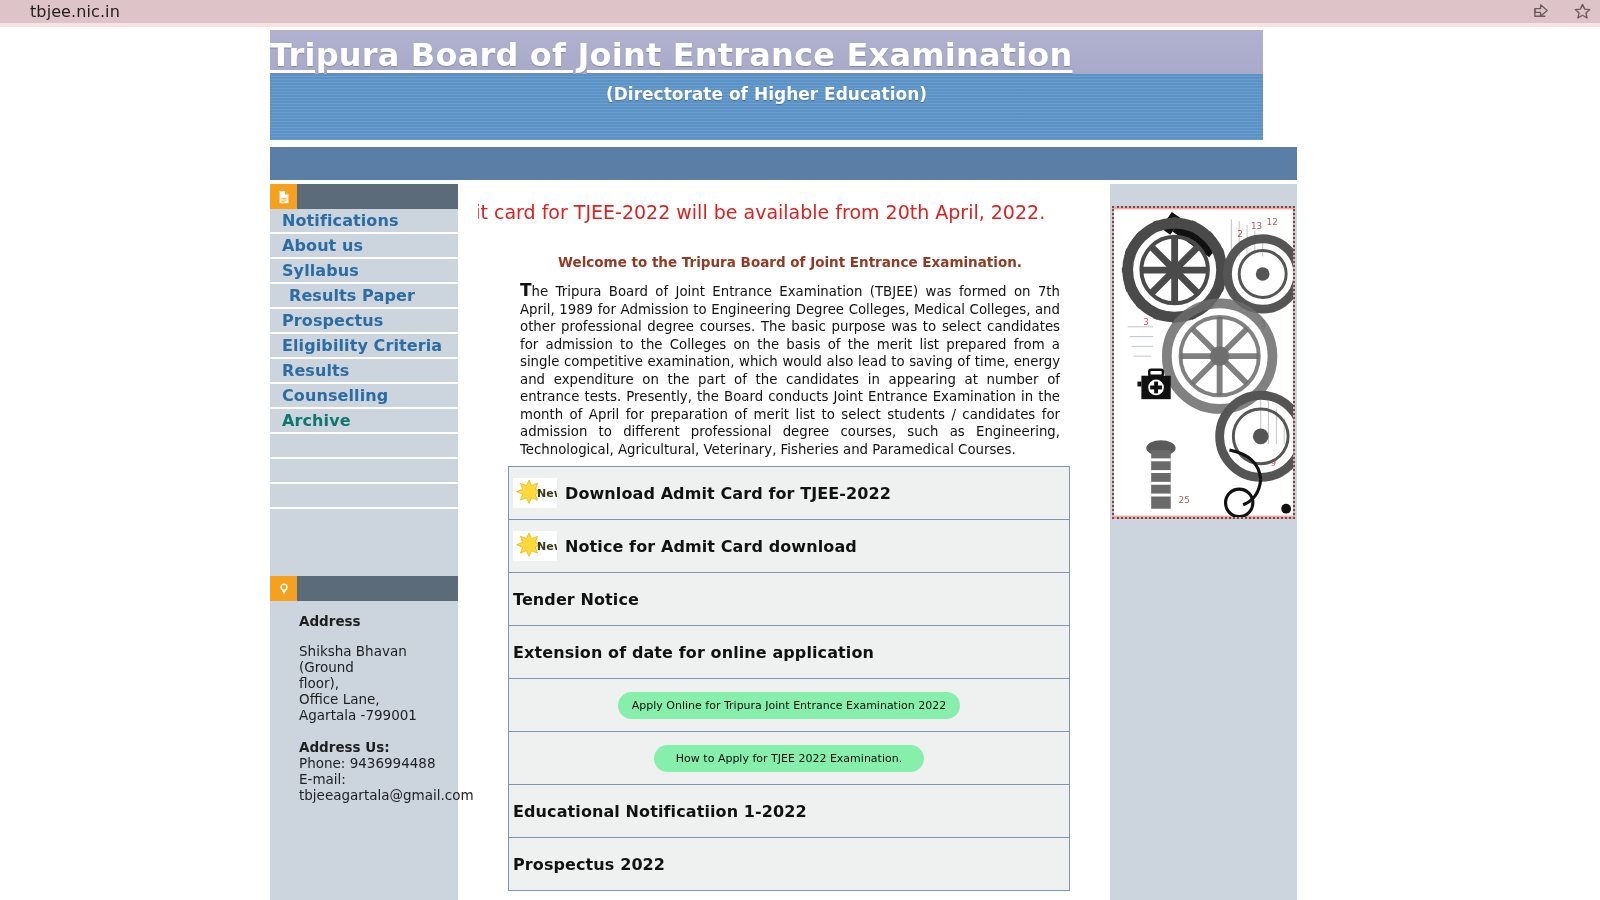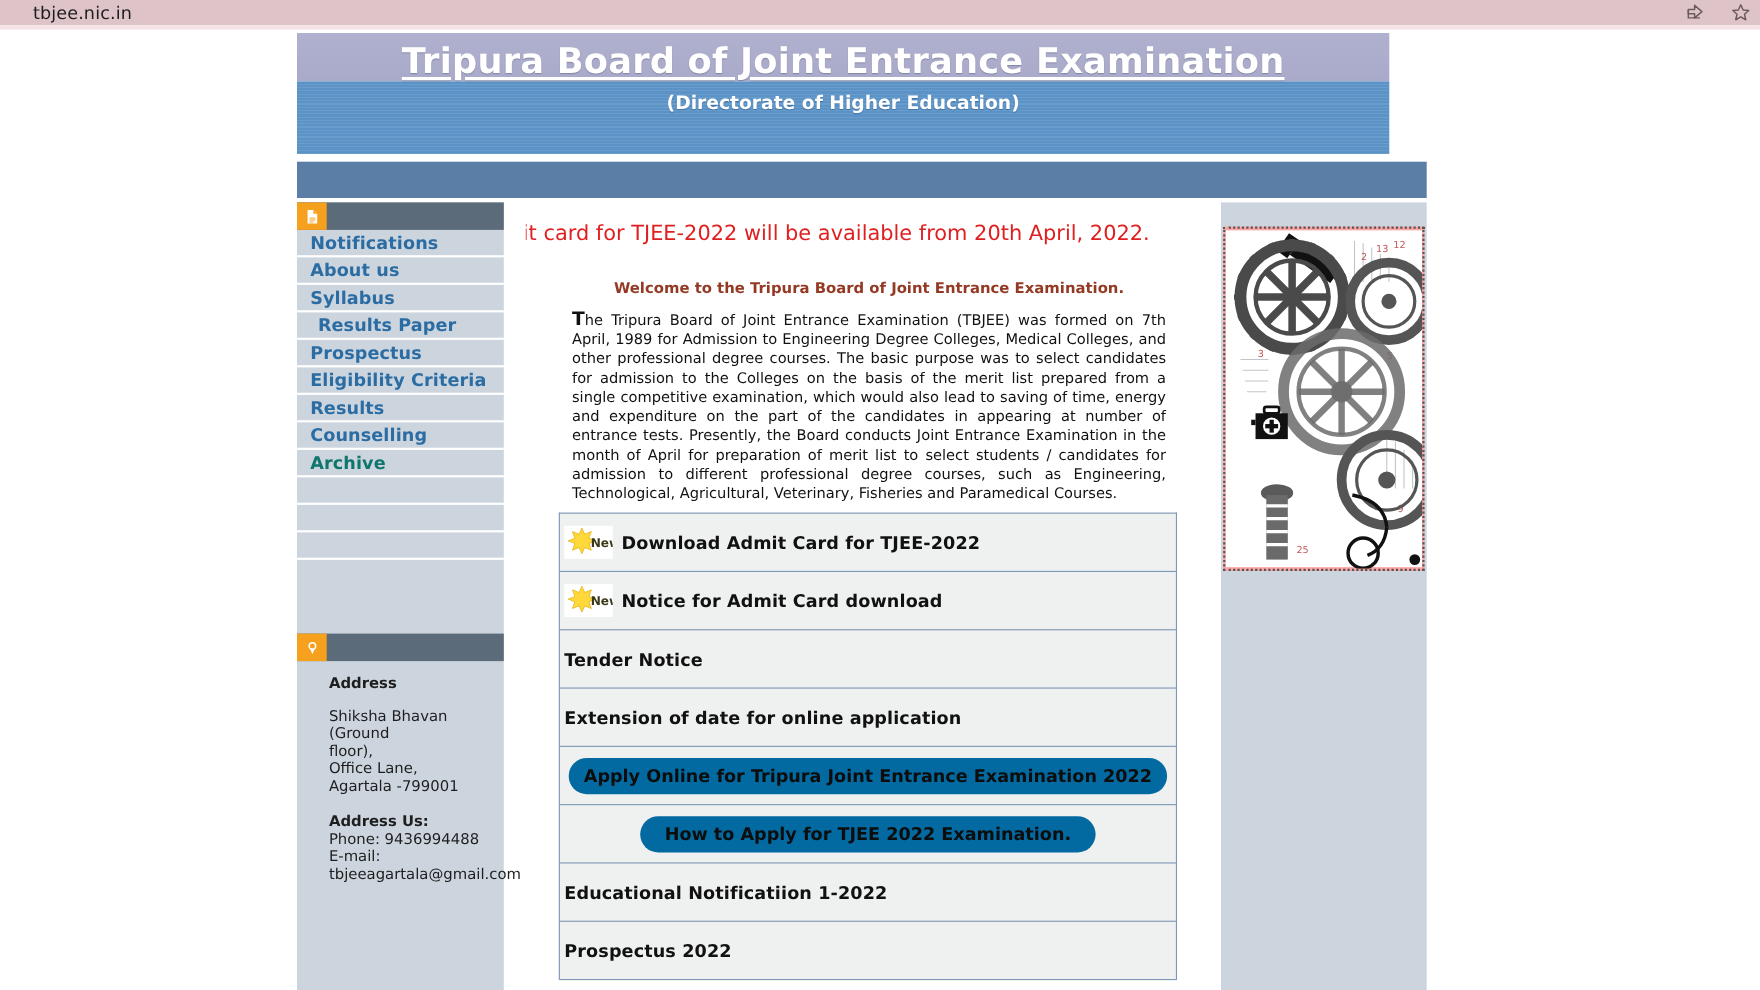--- a/index.html
+++ b/index.html
@@ -47,21 +47,20 @@
     width: 993px; height: 110px;
   }
   #title-band {
     position: absolute; left: 0; top: 0;
     width: 993px; height: 44px;
     background: linear-gradient(180deg,#b0b1cf 0%, #a9aac9 100%);
   }
   #site-title {
     position: absolute; left: 0; top: 0;
     width: 993px; height: 50px;
-    text-align: center;
     font-family: "DejaVu Sans", sans-serif;
     font-size: 32px; font-weight: bold;
     color: #ffffff;
     text-decoration: underline;
     text-underline-offset: 4px;
     line-height: 50px;
     letter-spacing: .2px;
     text-shadow: 0 1px 1px rgba(60,60,90,.35);
     white-space: nowrap;
   }
@@ -197,24 +196,24 @@
   .new-badge {
     width: 44px; height: 30px;
     margin-right: 8px;
     flex: 0 0 auto;
     position: relative;
     background: #ffffff;
   }
   .new-badge svg { display: block; }
   .notice-row.btn-row { justify-content: center; padding-left: 0; }
   .pill {
-    background: #0369a1;
+    background: #86efac;
     border-radius: 18px;
     padding: 7px 22px;
-    font-size: 16px; font-weight: bold; color: #0d0d0d;
+    font-size: 11px; font-weight: normal; color: #0d0d0d;
     white-space: nowrap; text-align: center;
   }
   .pill.wide { padding: 7px 14px; }
 
   
   #right-col {
     position: absolute; left: 840px; top: 0;
     width: 187px; height: 716px;
     background: #ccd5de;
   }

